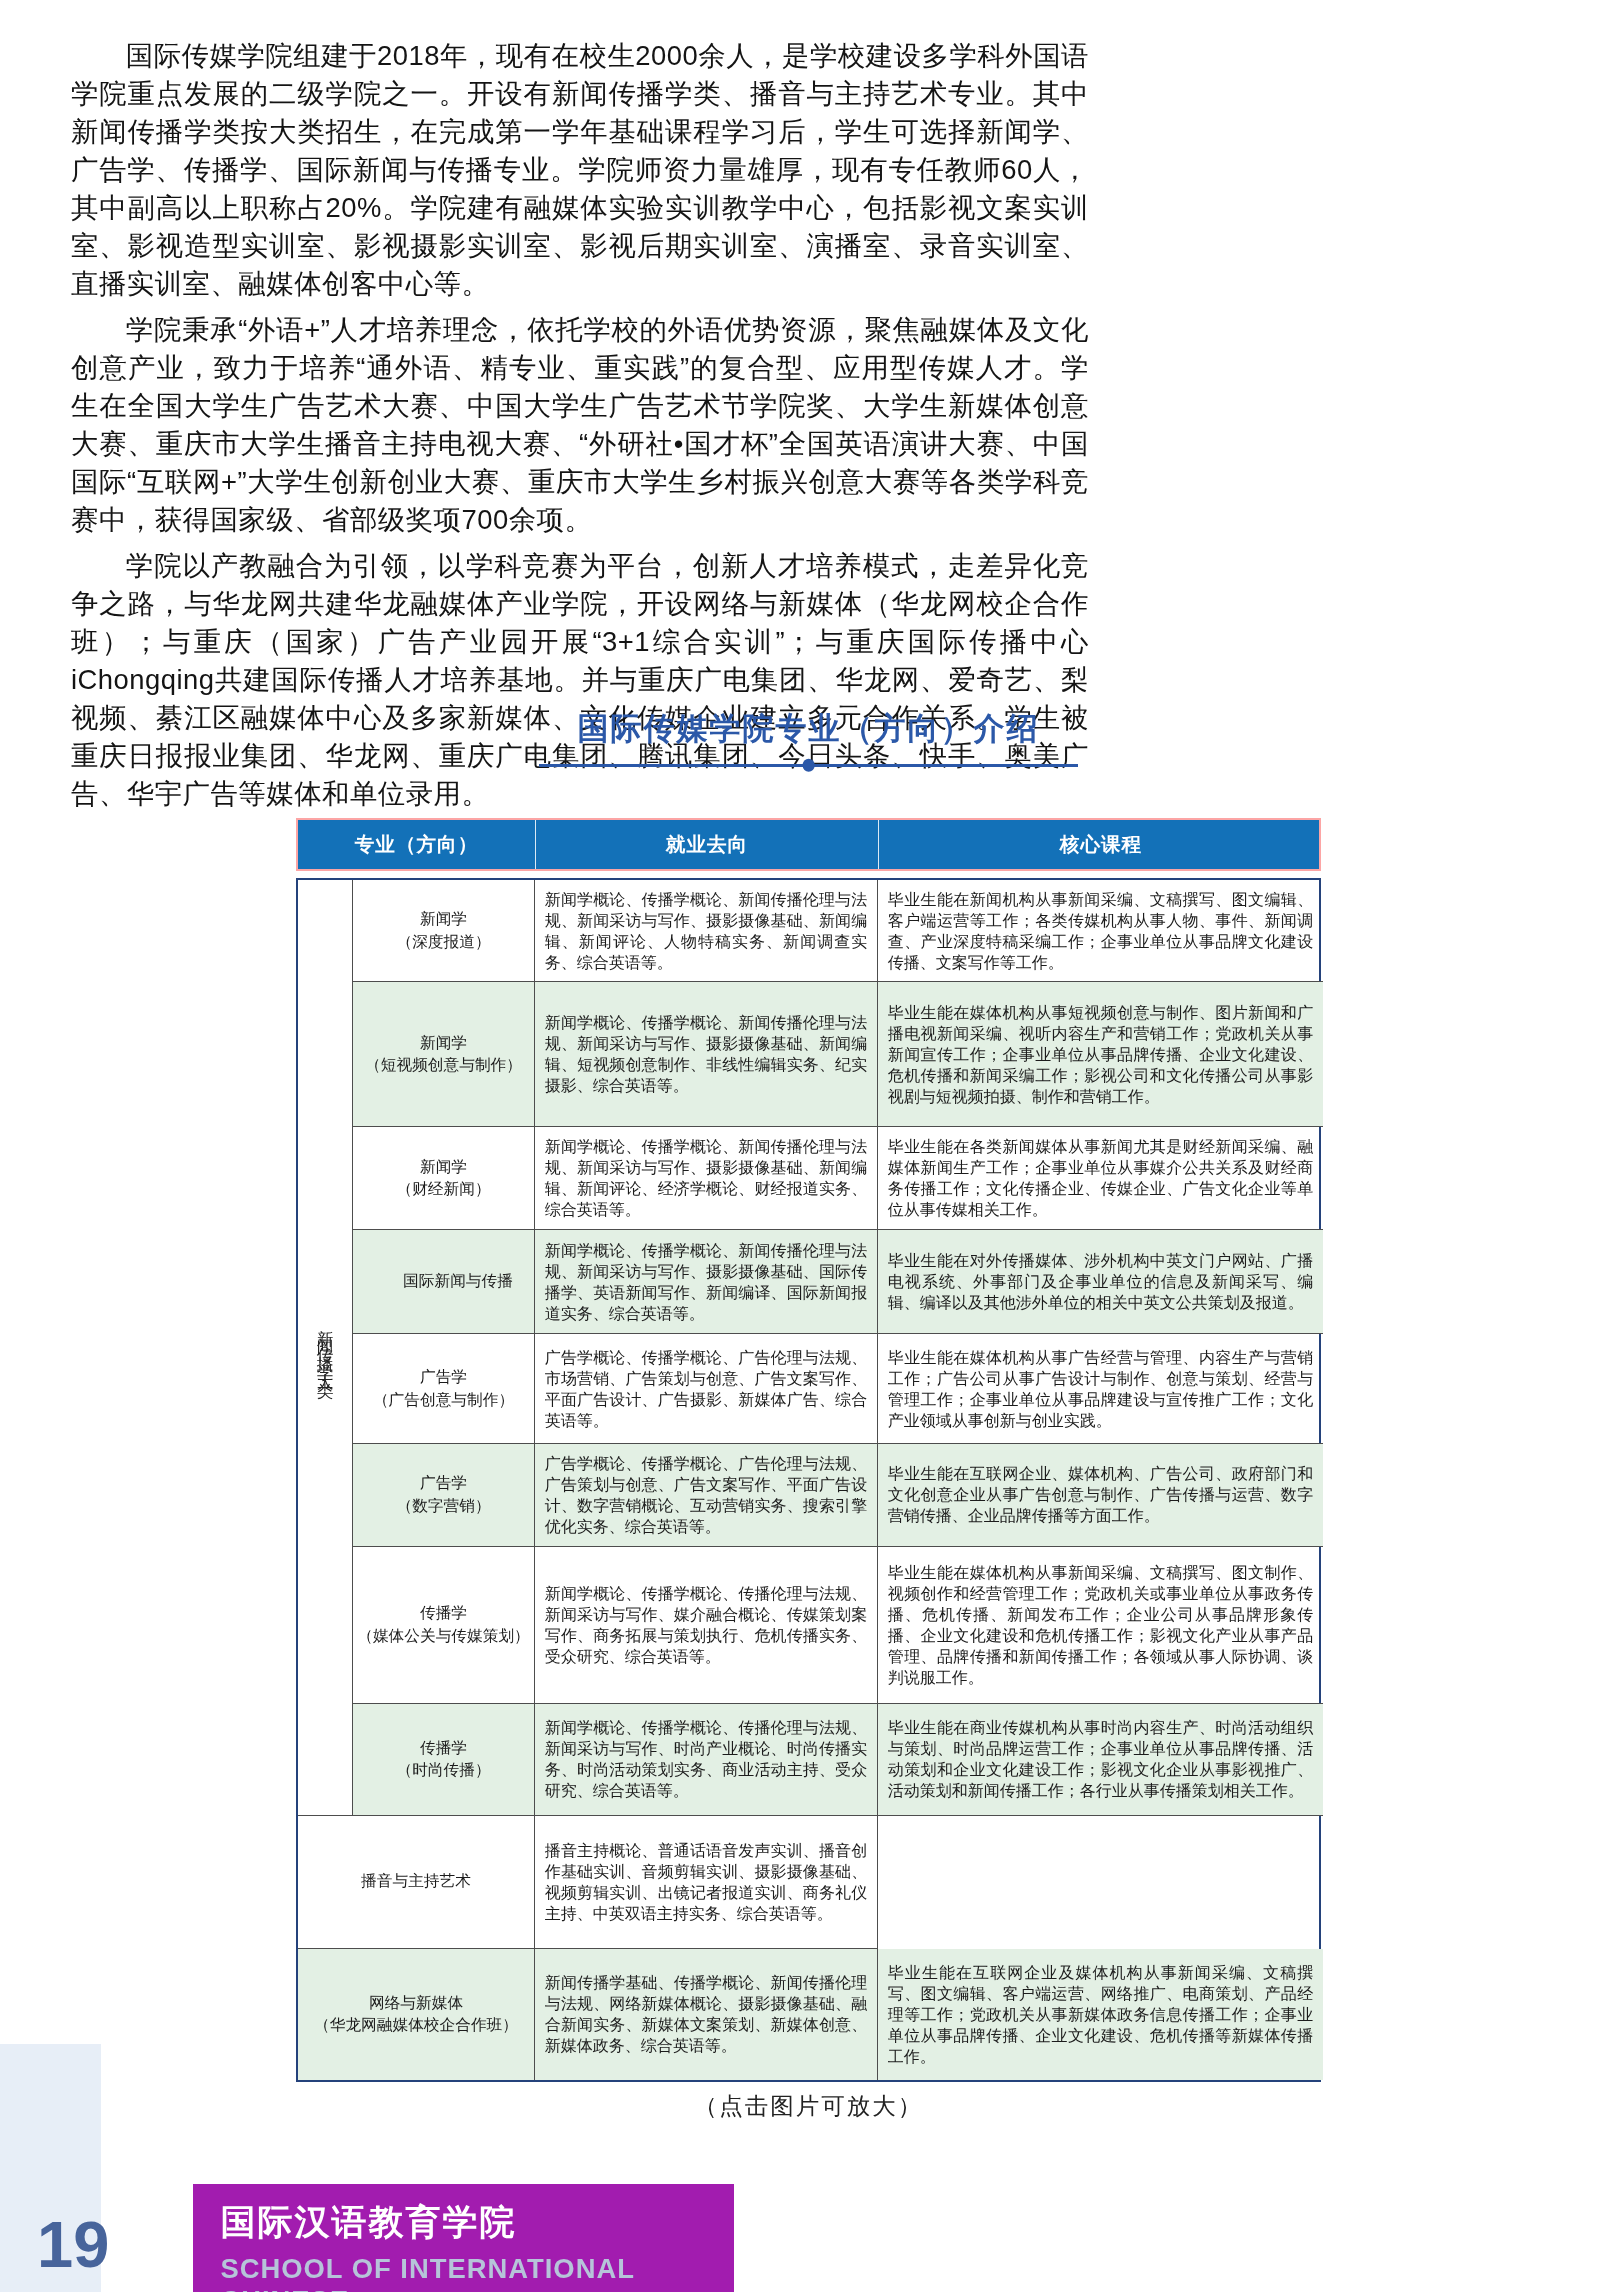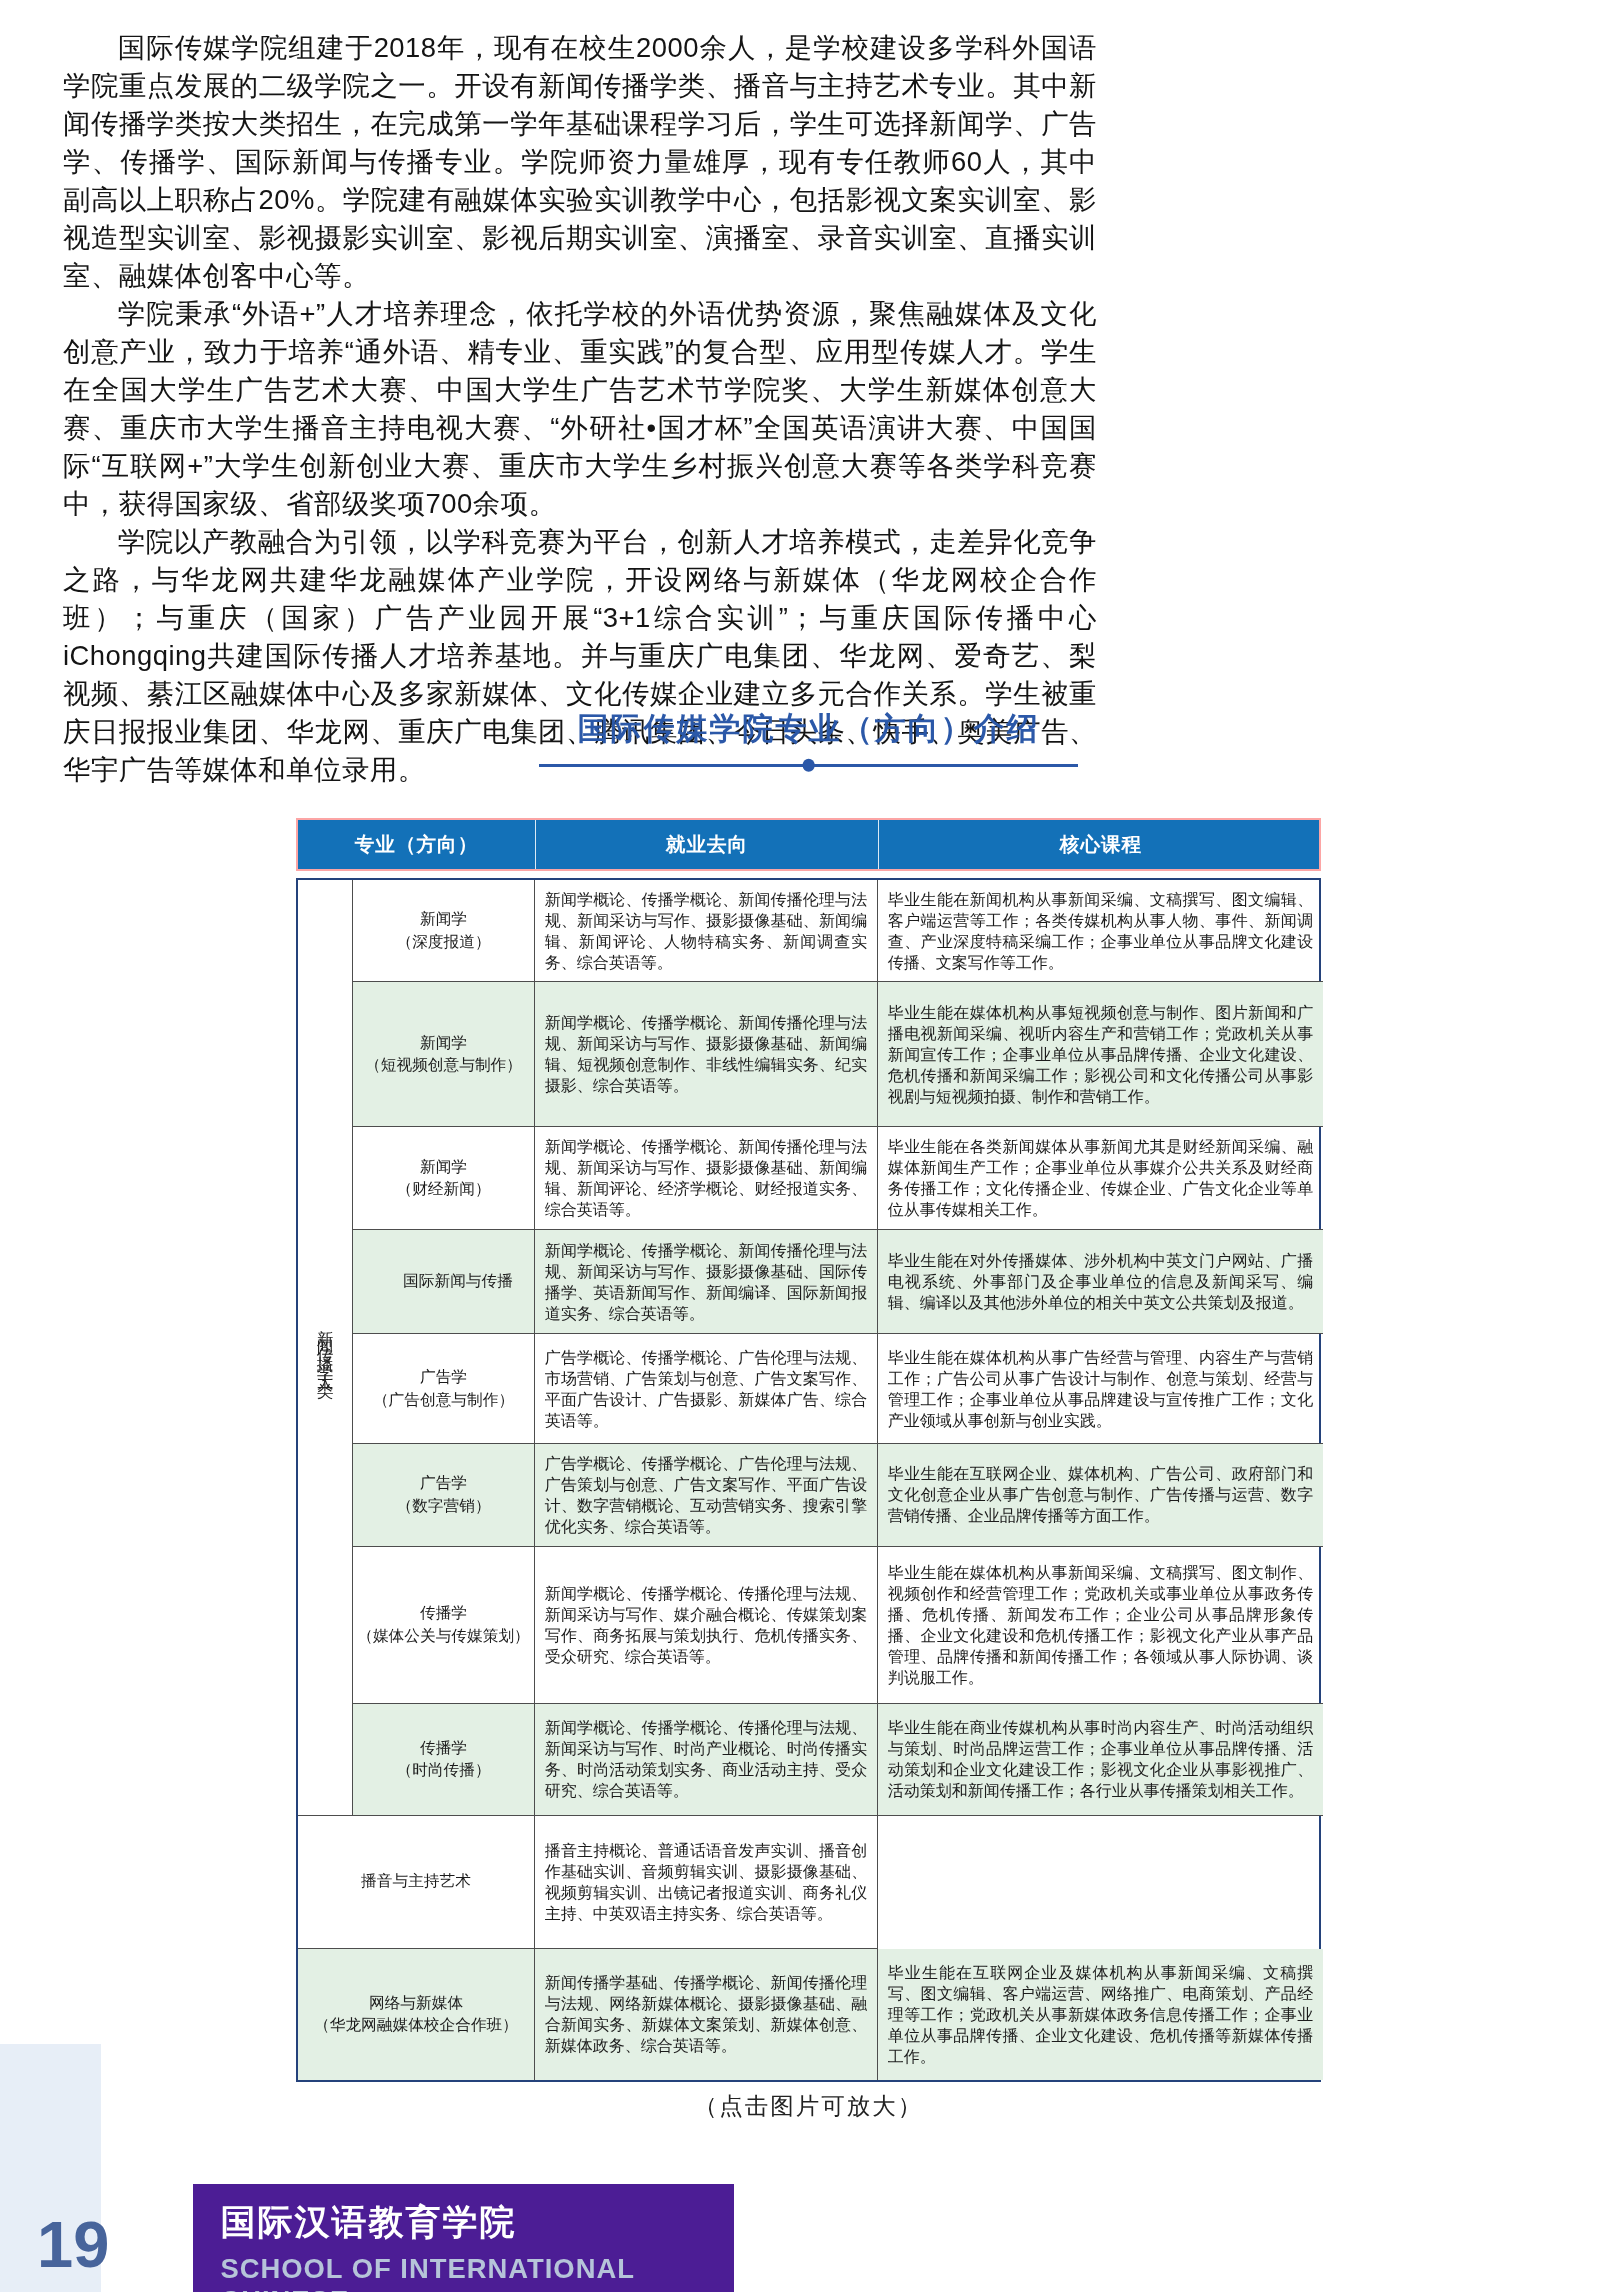--- a/index.html
+++ b/index.html
@@ -4,21 +4,21 @@
 <style>
   html,body{margin:0;padding:0;}
   body{
     width:1620px;height:2293px;position:relative;background:#ffffff;
     font-family:"Liberation Sans","DejaVu Sans",sans-serif;
     color:#1a1a1a;overflow:hidden;
   }
   
   .intro{position:absolute;left:63px;top:29px;width:1034px;}
   .intro p{
-    margin:0;font-size:27.4px;line-height:38px;text-align:justify;
+    margin:8px;font-size:27.4px;line-height:38px;text-align:justify;
     text-indent:2em;color:#141414;letter-spacing:0.5px;
   }
   
   .section{position:absolute;left:296px;top:708px;width:1025px;text-align:center;}
   .section h1{margin:0;font-size:31px;font-weight:bold;color:#2b58a8;letter-spacing:2px;}
   .rule{position:relative;width:539px;height:2.9px;background:#2b58a8;margin:13.7px auto 0;}
   .rule .dot{position:absolute;left:50%;top:50%;transform:translate(-50%,-50%);
     width:12.7px;height:12.7px;border-radius:50%;background:#2b58a8;}
   
   .tablewrap{position:absolute;left:296px;top:818px;width:1025px;}
@@ -55,21 +55,21 @@
   }
   .green{background:#e3f0e4;}
   
   .caption{position:absolute;left:296px;top:2090px;width:1025px;text-align:center;
     font-size:23.5px;color:#222;letter-spacing:2px;}
   
   .corner{position:absolute;left:0;top:2044px;width:101px;height:249px;background:#e7eef7;}
   .pagenum{position:absolute;left:37px;top:2207px;font-size:65px;font-weight:bold;color:#47649b;}
   .banner{
     position:absolute;left:193px;top:2184px;width:541px;height:109px;
-    background:#4c1d95;box-sizing:border-box;padding:14.7px 0 0 27.4px;
+    background:#a21caf;box-sizing:border-box;padding:14.7px 0 0 27.4px;
   }
   .banner .cn{font-size:35px;font-weight:bold;color:#ffffff;letter-spacing:2px;}
   .banner .en{font-size:27.4px;font-weight:bold;color:#b6c4d9;letter-spacing:1px;margin-top:7.8px;}
 </style>
 </head>
 <body>
 
 <div class="intro">
   <p>国际传媒学院组建于2018年，现有在校生2000余人，是学校建设多学科外国语学院重点发展的二级学院之一。开设有新闻传播学类、播音与主持艺术专业。其中新闻传播学类按大类招生，在完成第一学年基础课程学习后，学生可选择新闻学、广告学、传播学、国际新闻与传播专业。学院师资力量雄厚，现有专任教师60人，其中副高以上职称占20%。学院建有融媒体实验实训教学中心，包括影视文案实训室、影视造型实训室、影视摄影实训室、影视后期实训室、演播室、录音实训室、直播实训室、融媒体创客中心等。</p>
   <p>学院秉承“外语+”人才培养理念，依托学校的外语优势资源，聚焦融媒体及文化创意产业，致力于培养“通外语、精专业、重实践”的复合型、应用型传媒人才。学生在全国大学生广告艺术大赛、中国大学生广告艺术节学院奖、大学生新媒体创意大赛、重庆市大学生播音主持电视大赛、“外研社•国才杯”全国英语演讲大赛、中国国际“互联网+”大学生创新创业大赛、重庆市大学生乡村振兴创意大赛等各类学科竞赛中，获得国家级、省部级奖项700余项。</p>

